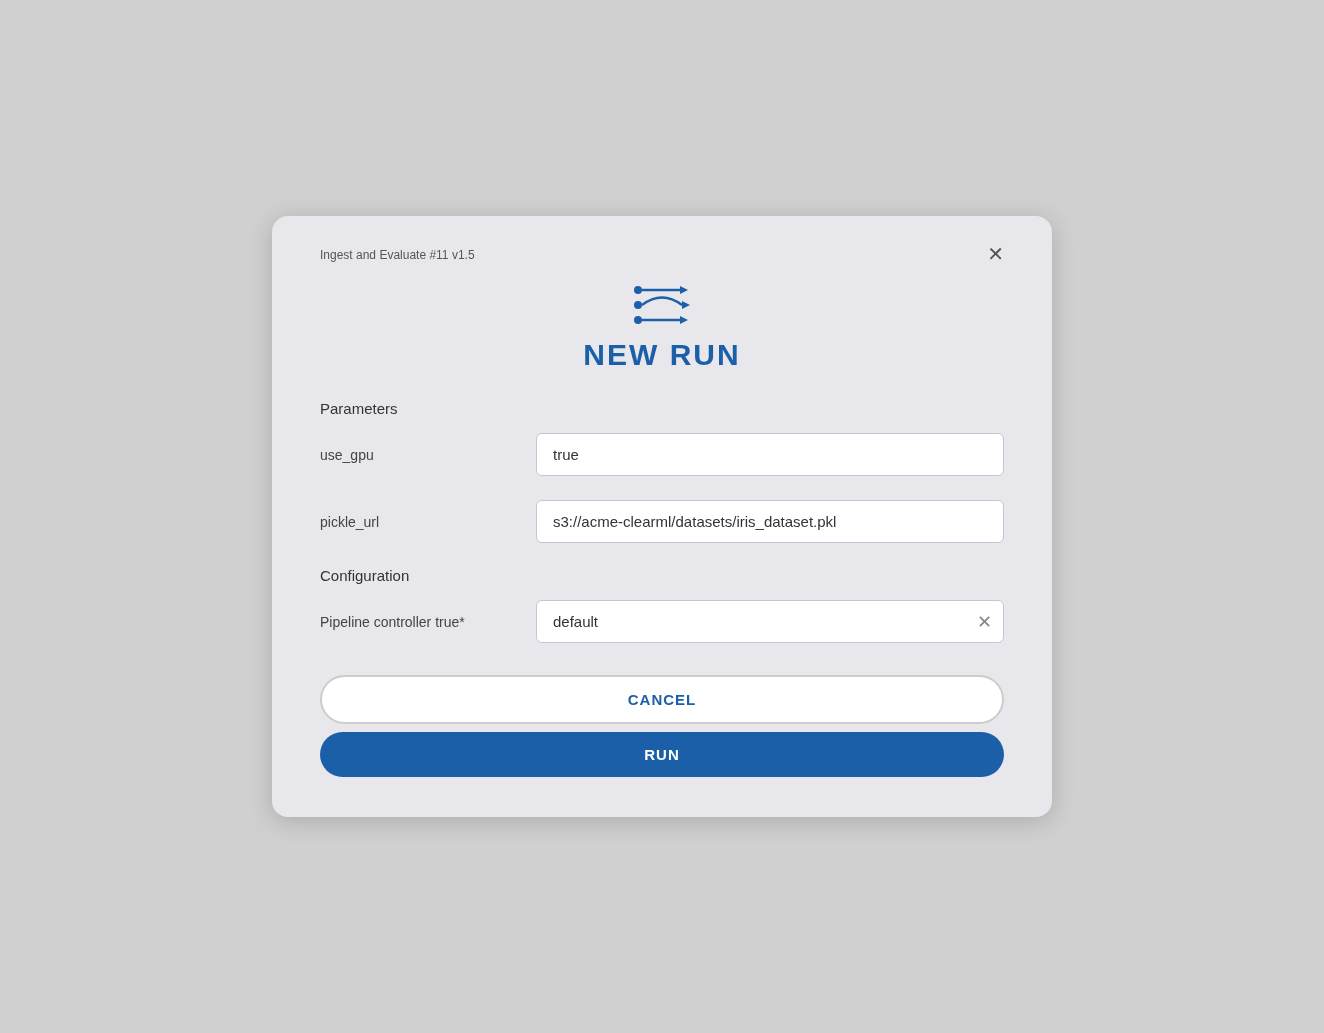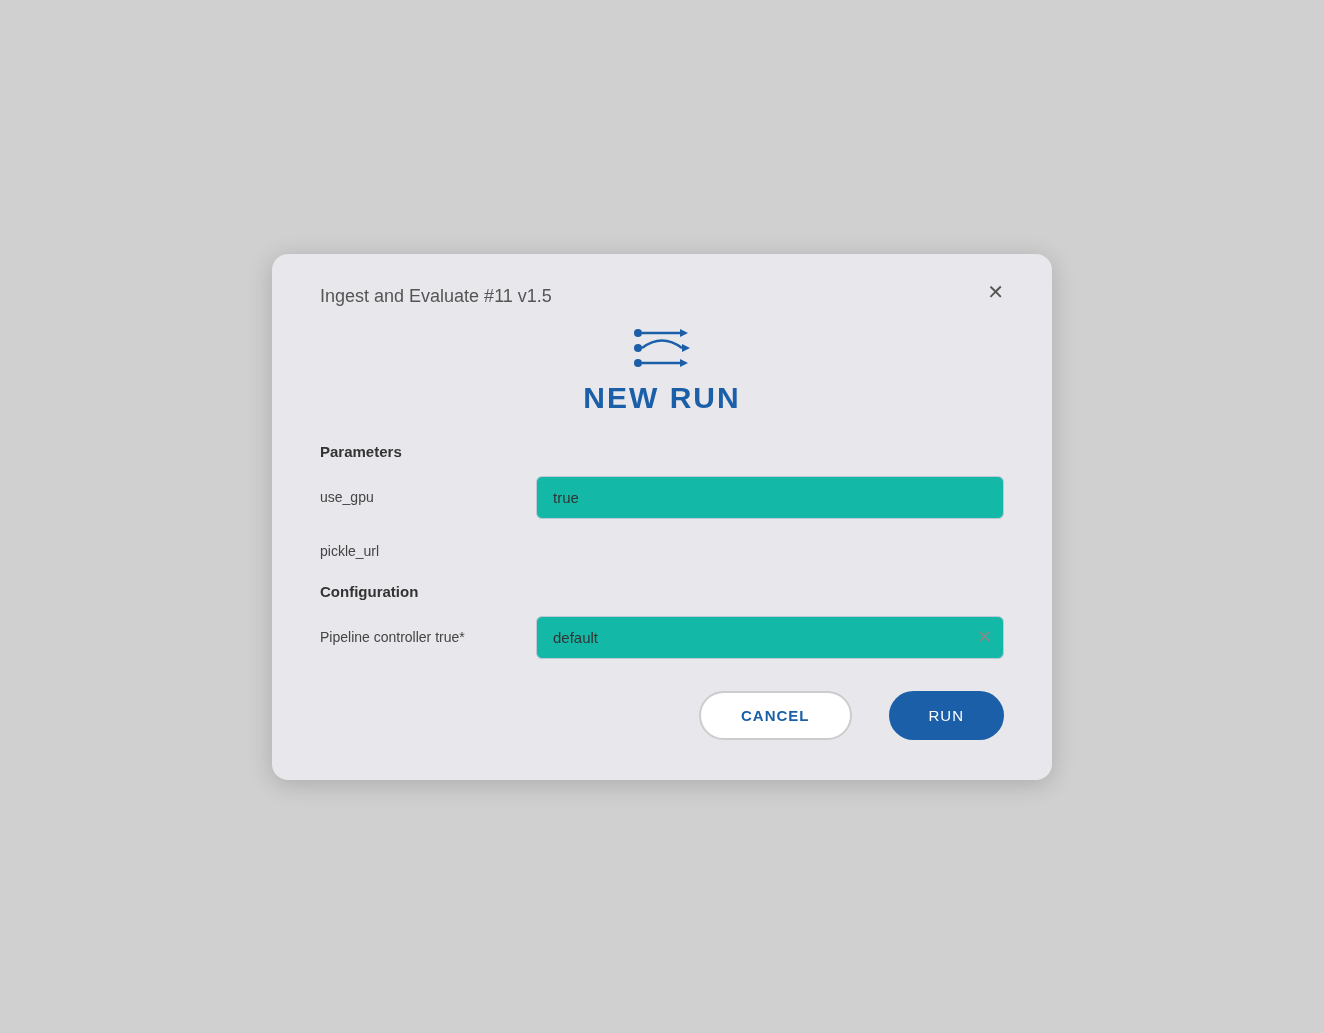--- a/index.html
+++ b/index.html
@@ -23,21 +23,21 @@
     }
 
     .dialog-title-bar {
       display: flex;
       align-items: flex-start;
       justify-content: space-between;
       margin-bottom: 0;
     }
 
     .window-title {
-      font-size: 18px;
+      font-size: 12px;
       color: #555;
       font-weight: 400;
     }
 
     .close-button {
       background: none;
       border: none;
       cursor: pointer;
       font-size: 20px;
       color: #555;
@@ -61,21 +61,21 @@
       text-align: center;
       font-size: 30px;
       font-weight: 700;
       color: #1b5fa8;
       letter-spacing: 2px;
       margin-bottom: 28px;
     }
 
     .section-label {
       font-size: 15px;
-      font-weight: 700;
+      font-weight: 400;
       color: #333;
       margin-bottom: 16px;
       margin-top: 4px;
     }
 
     .field-row {
       display: flex;
       align-items: center;
       margin-bottom: 24px;
       gap: 16px;
@@ -88,21 +88,21 @@
       flex-shrink: 0;
     }
 
     .field-input {
       flex: 1;
       border: 1.5px solid #c0c8d8;
       border-radius: 6px;
       padding: 12px 16px;
       font-size: 15px;
       color: #333;
-      background: #14b8a6;
+      background: #ffffff;
       outline: none;
     }
 
     .field-input-wrapper {
       flex: 1;
       position: relative;
     }
 
     .field-input-wrapper .field-input {
       width: 100%;
@@ -122,44 +122,45 @@
       line-height: 1;
       padding: 0;
     }
 
     .config-section {
       margin-top: 4px;
     }
 
     .button-row {
       display: flex;
-      justify-content: flex-end;
-      gap: 37px;
+      justify-content: center;
+      gap: 8px;
       margin-top: 32px;
+      flex-direction: column;
     }
 
     .btn-cancel {
       background: #fff;
       border: 2px solid #ccc;
       border-radius: 50px;
       padding: 14px 40px;
       font-size: 15px;
       font-weight: 700;
       color: #1b5fa8;
       letter-spacing: 1px;
       cursor: pointer;
     }
 
     .btn-run {
       background: #1b5fa8;
       border: none;
       border-radius: 50px;
       padding: 14px 40px;
       font-size: 15px;
-      font-weight: 400;
+      font-weight: 700;
       color: #fff;
       letter-spacing: 1px;
       cursor: pointer;
     }
   </style>
 </head>
 <body>
 
 <div class="dialog-overlay">
 
@@ -191,20 +192,21 @@
 
   <div class="section-label">Parameters</div>
 
   <div class="field-row">
     <label class="field-label">use_gpu</label>
     <input class="field-input" type="text" value="true" style="">
   </div>
 
   <div class="field-row">
     <label class="field-label">pickle_url</label>
+    <input class="field-input" type="text" value="s3://acme-clearml/datasets/iris_dataset.pkl" style="">
   </div>
 
   <div class="config-section">
     <div class="section-label">Configuration</div>
 
     <div class="field-row">
       <label class="field-label">Pipeline controller true*</label>
       <div class="field-input-wrapper">
         <input class="field-input" type="text" value="default" style="">
         <button class="clear-btn">

